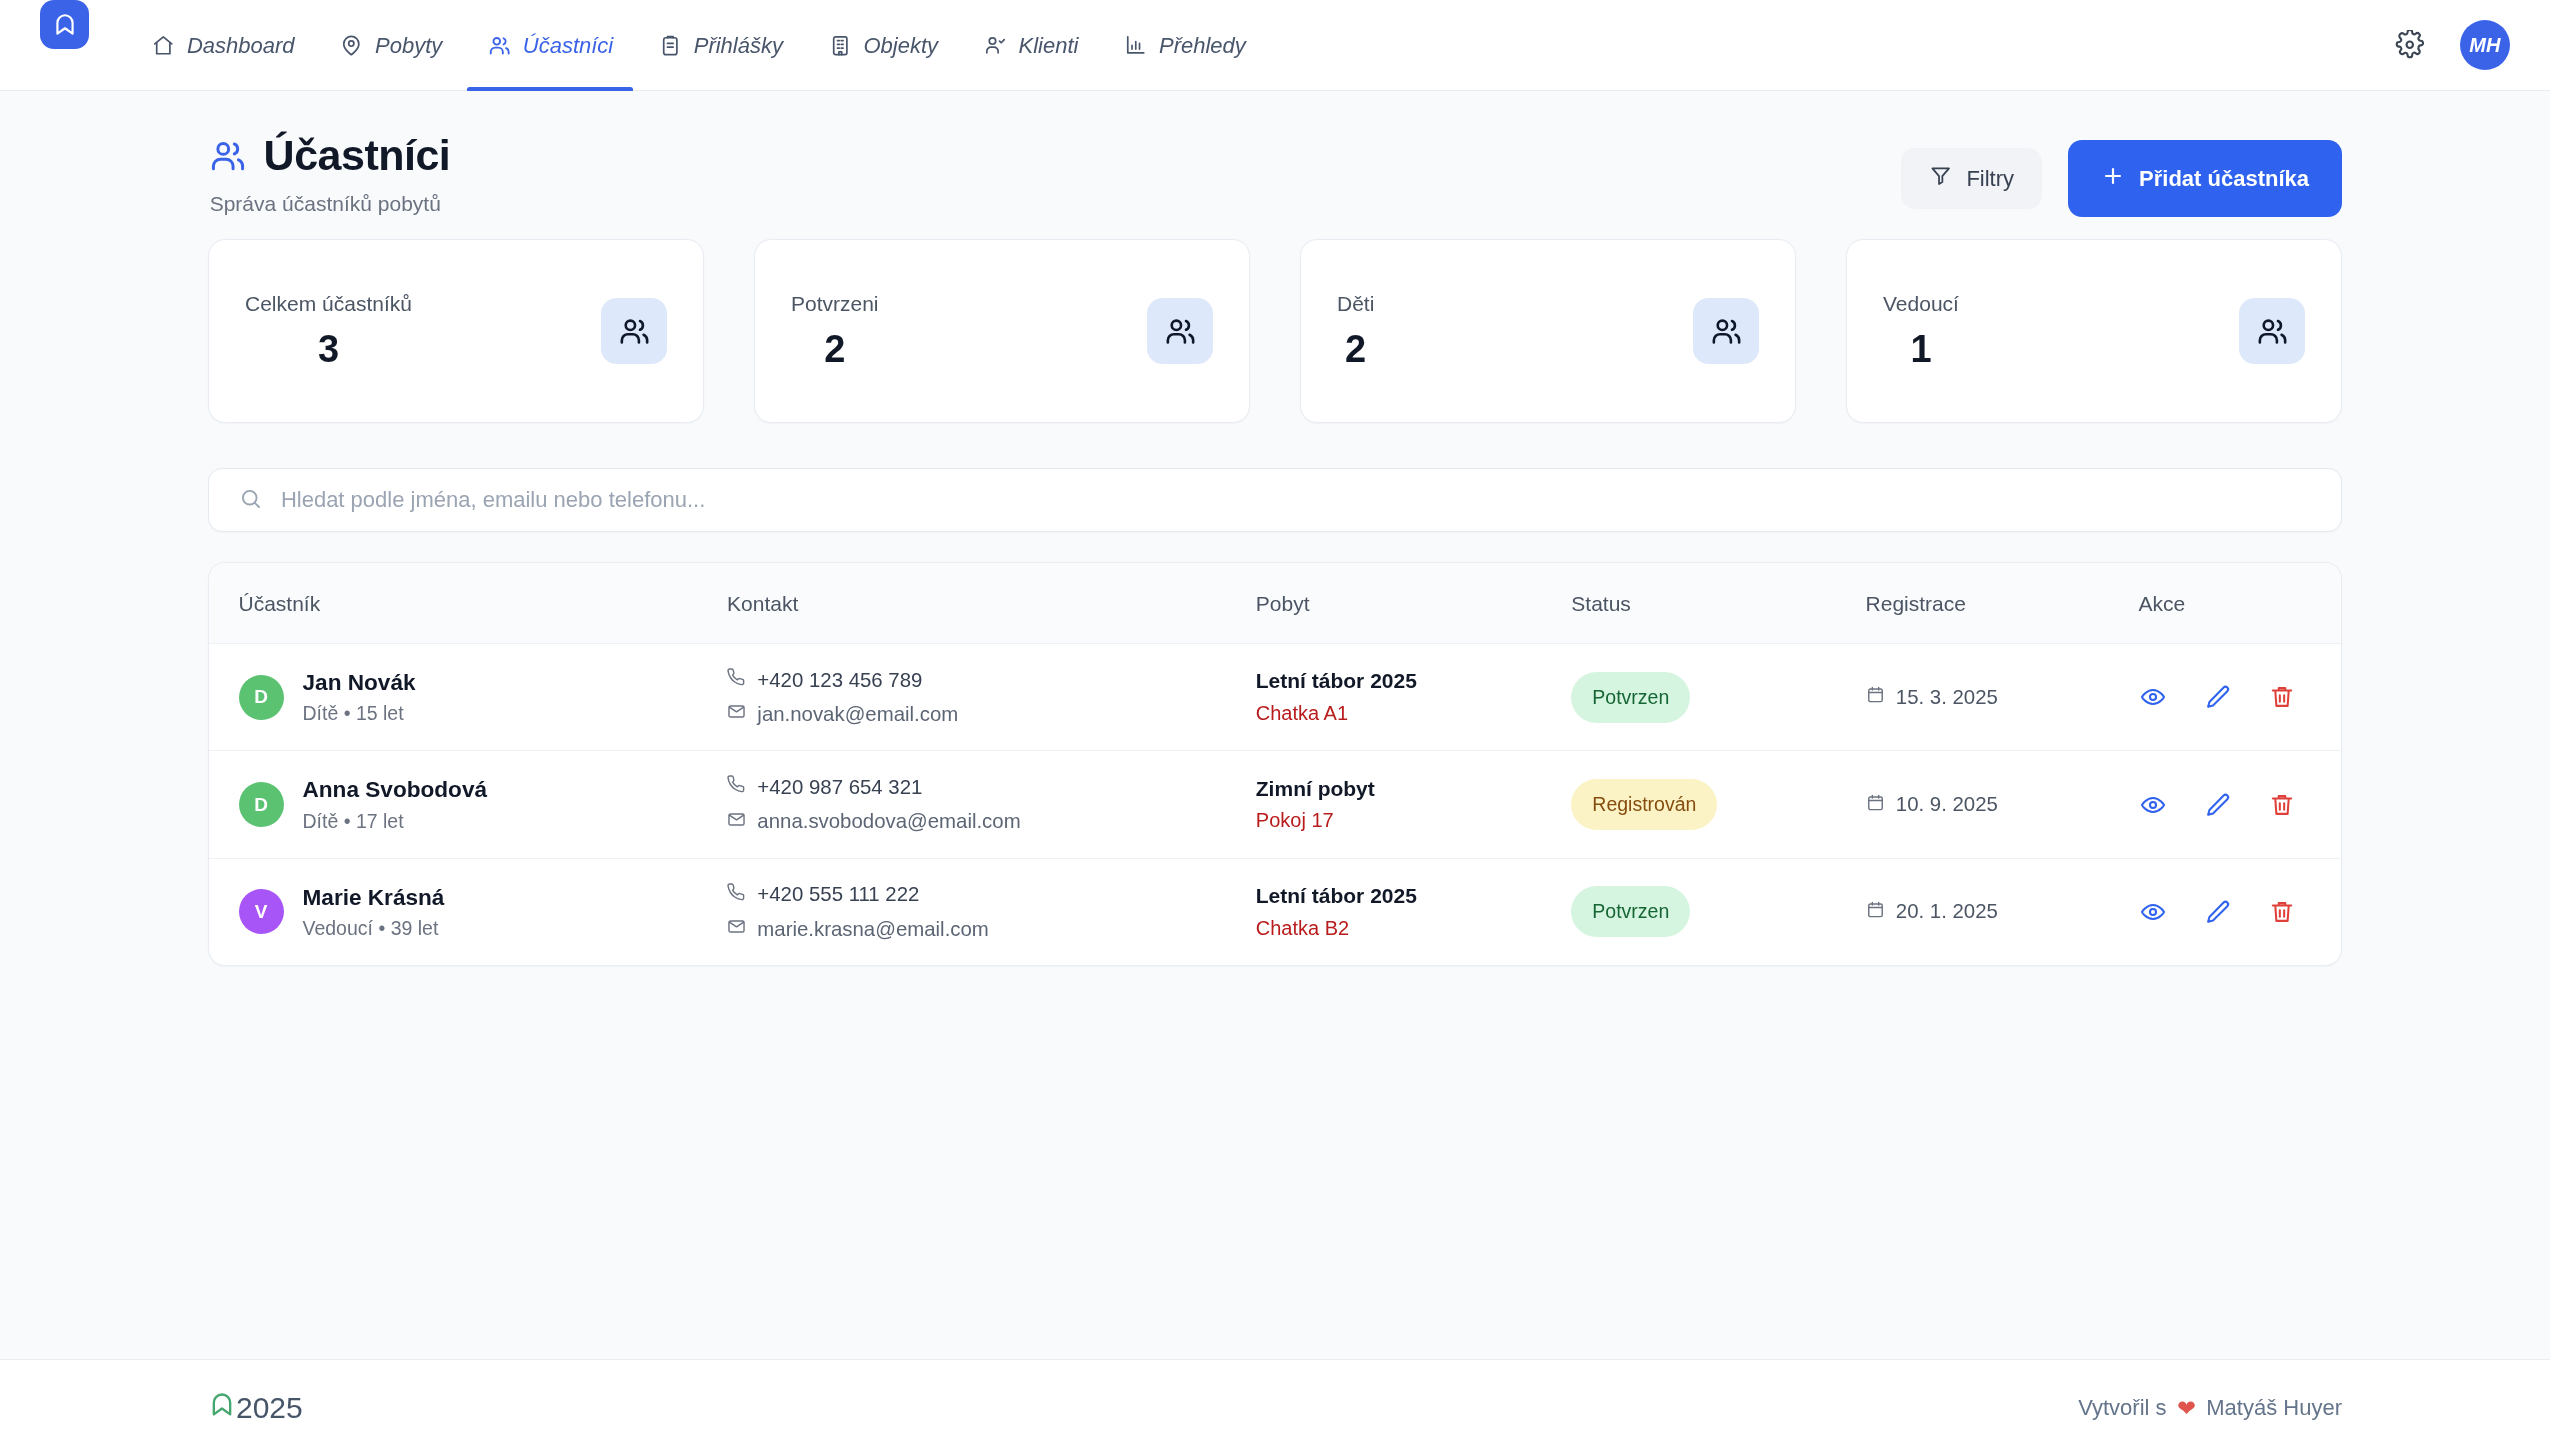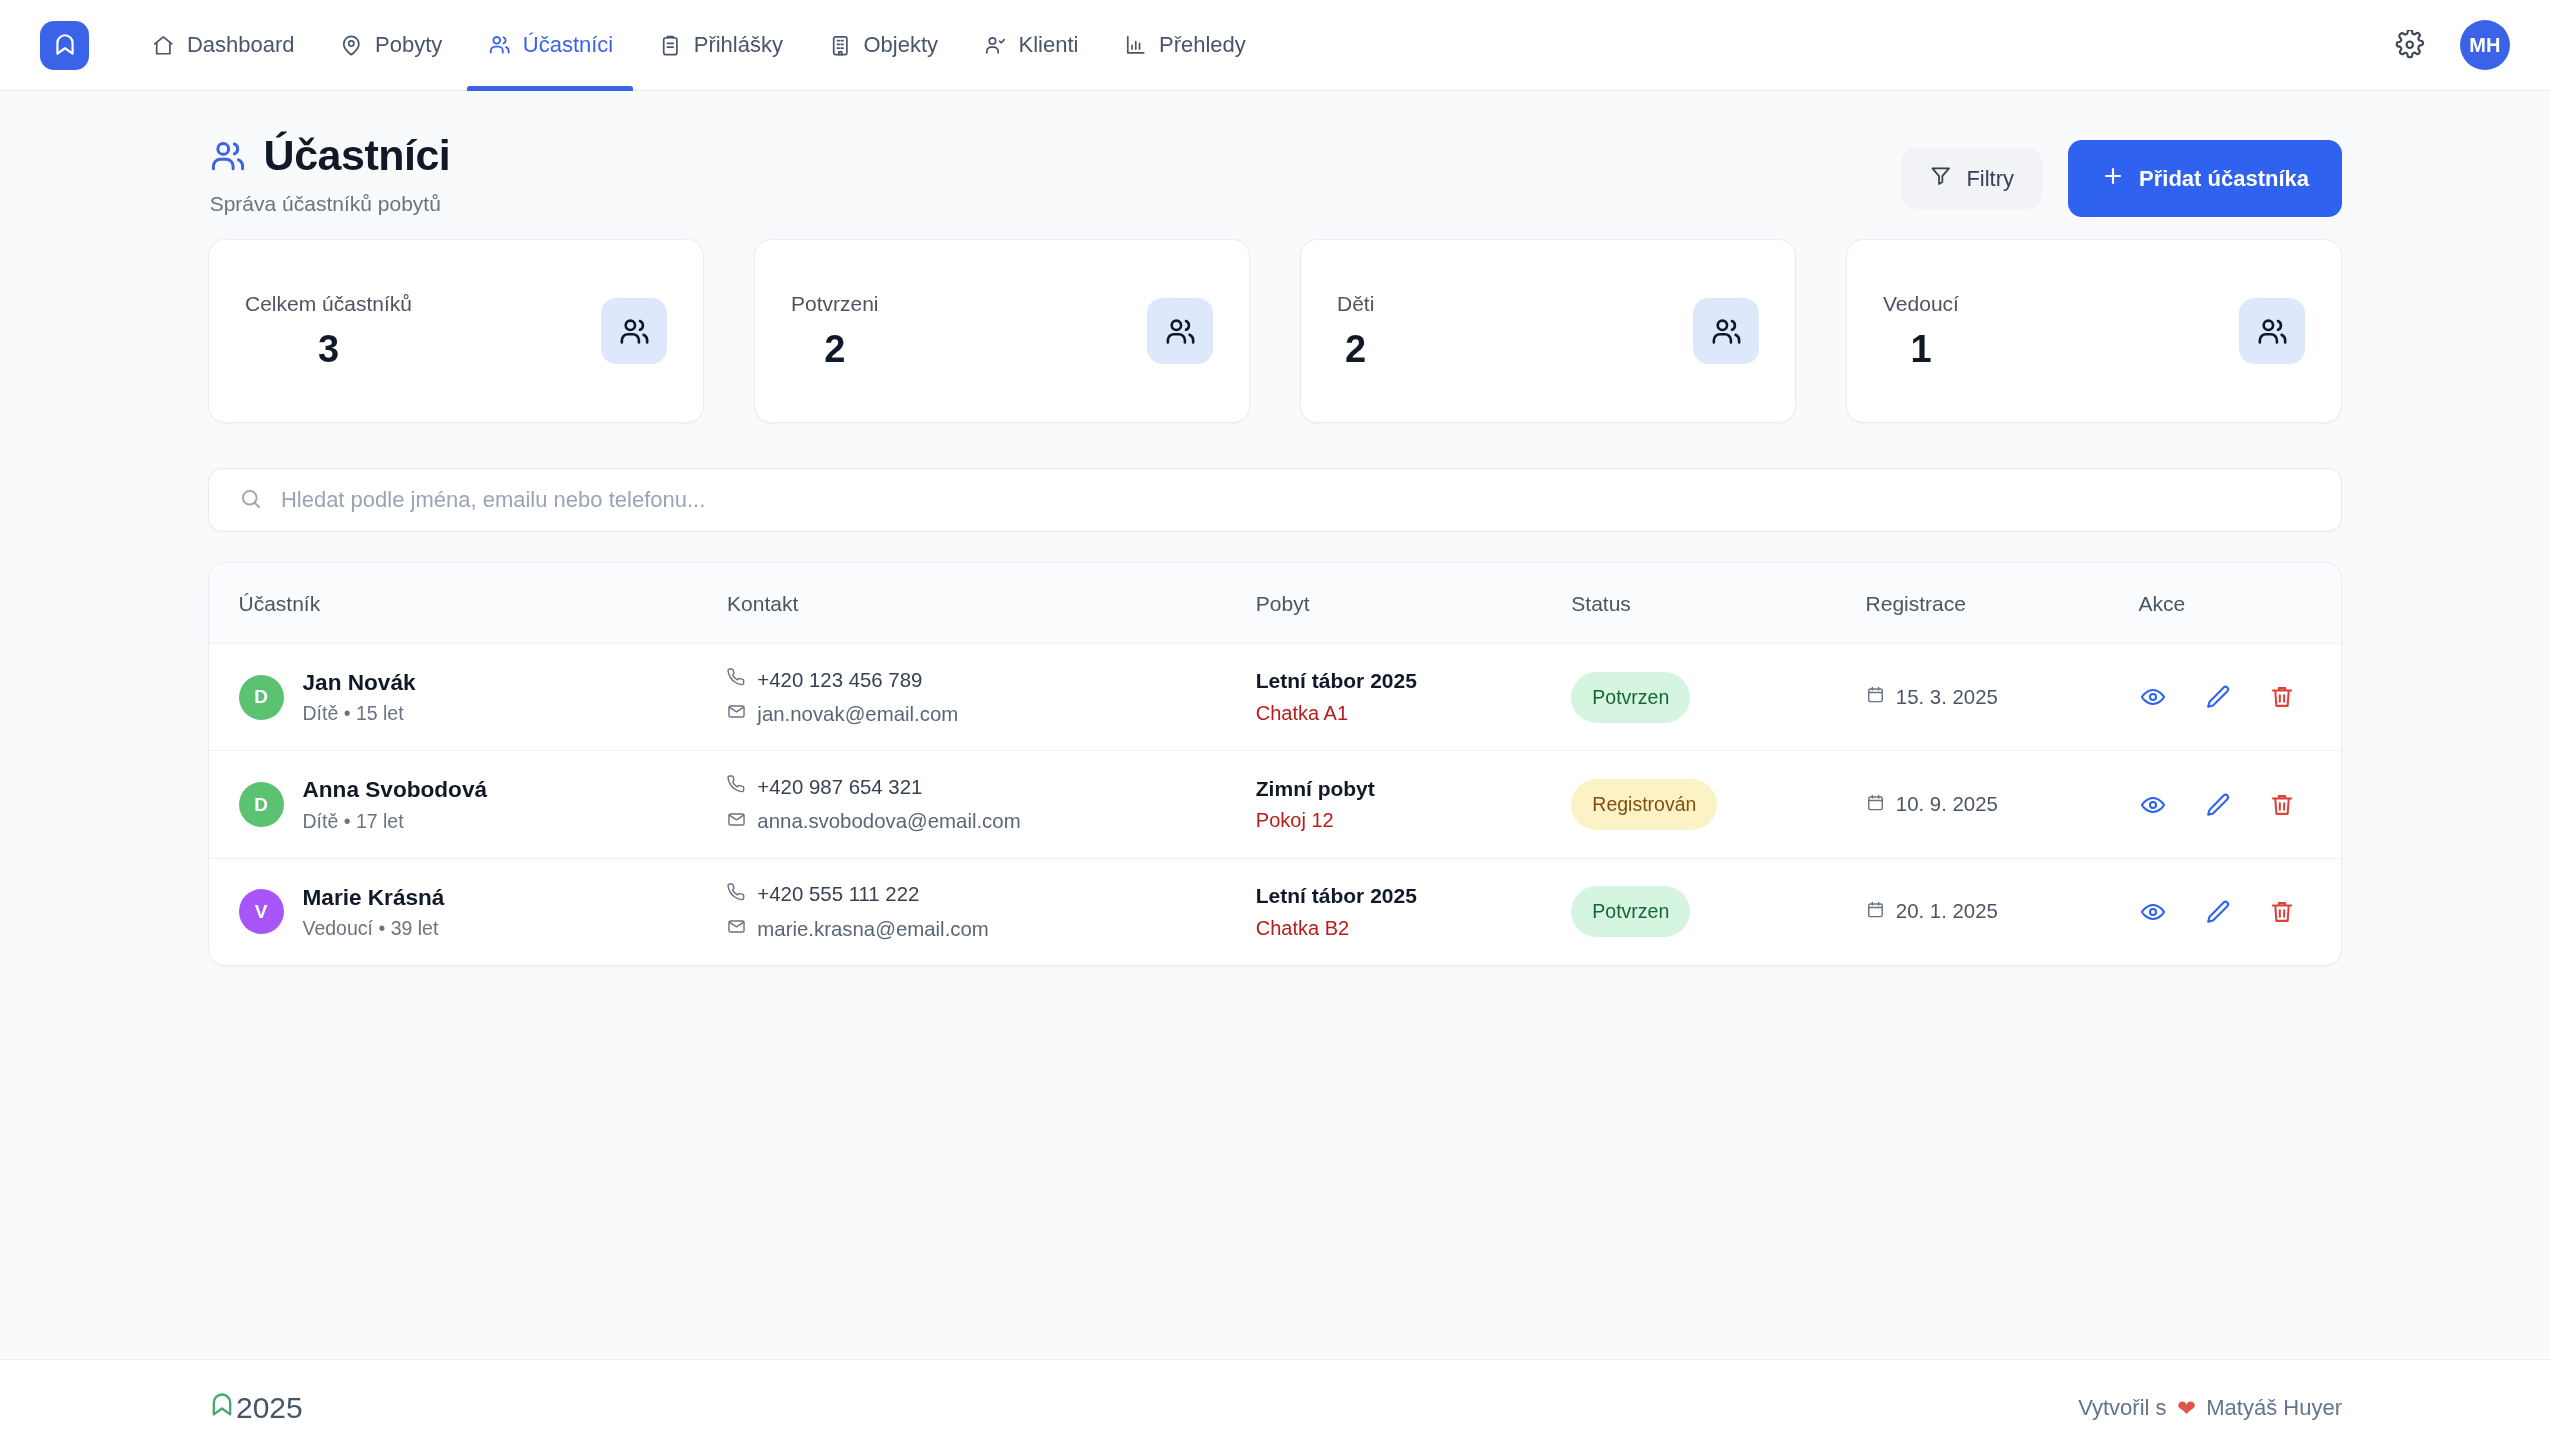--- a/index.html
+++ b/index.html
@@ -10,22 +10,23 @@
     background:#F8FAFC;
     color:#0F172A;
     -webkit-font-smoothing:antialiased;
   }
   .page{width:2550px;height:1456px;display:flex;flex-direction:column;position:relative;overflow:hidden;}
 
   
   .topbar{
     height:91px;min-height:91px;background:#FFFFFF;
     border-bottom:0.9px solid #EAEEF3;
-    display:flex;align-items:center;
+    display:flex;
     padding:0 40px 0 40px;
+    font-style:italic;
   }
   .logo-tile{
     width:49px;height:49px;border-radius:14px;background:#3B63E8;
     display:flex;align-items:center;justify-content:center;flex:0 0 auto;
   }
   .nav{display:flex;align-items:center;gap:0px;margin-left:40px;height:91px;}
   .nav-item{
     display:flex;align-items:center;gap:11.3px;
     height:91px;padding:0 22.6px;
     font-size:22px;color:#48556B;white-space:nowrap;
@@ -487,21 +488,21 @@
                   <svg width="19" height="19" viewBox="0 0 24 24" fill="none" stroke="#6B7280" stroke-width="1.8" stroke-linecap="round" stroke-linejoin="round">
                     <rect x="2.5" y="5" width="19" height="14" rx="2"></rect>
                       <path d="m3 6.5 9 6 9-6"></path>
                   </svg>
                 </span>
                 <span>anna.svobodova@email.com</span>
               </div>
             </td>
             <td>
               <div class="stay-name">Zimní pobyt</div>
-              <div class="stay-room">Pokoj 12</div>
+              <div class="stay-room">Pokoj 17</div>
             </td>
             <td>
               <span class="badge registered">Registrován</span>
             </td>
             <td>
               <div class="reg">
                 <span>
                   <svg width="19" height="19" viewBox="0 0 24 24" fill="none" stroke="#6B7280" stroke-width="1.8" stroke-linecap="round" stroke-linejoin="round">
                     <rect x="3.5" y="5" width="17" height="16" rx="2"></rect>
                       <path d="M3.5 9.5h17M8 3v3.4M16 3v3.4"></path>

